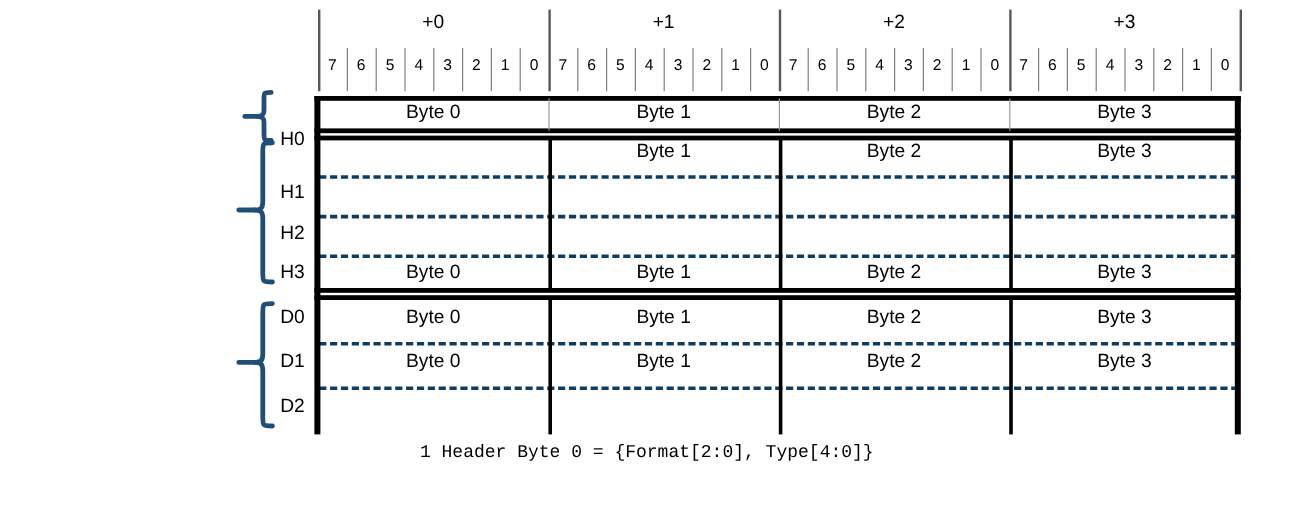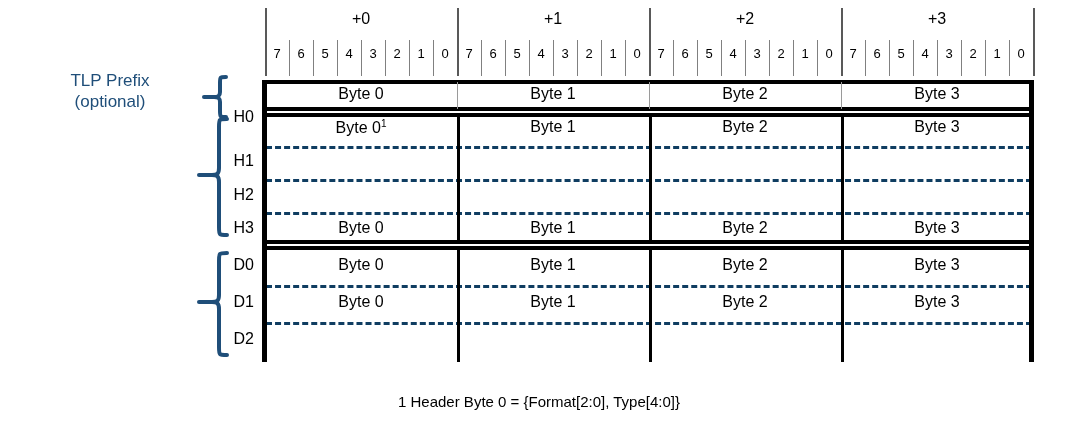--- a/index.html
+++ b/index.html
@@ -83,22 +83,20 @@
     text-align:center;
     width:100%;
     font-family:"Liberation Sans", sans-serif;
   }
 </style>
 </head>
 <body>
 
 <div id="stage">
 
-  <div class="side-label" style="left:30px; top:70px; width:160px;">TLP Prefix
-(optional)</div>
 
 
 
   <svg class="brace" style="left:190px; top:74px;" width="40" height="46" viewBox="0 0 40 46">
     <path d="M36 3 C30 3 30 3 30 9 L30 18 C30 22 28 23 24 23 C28 23 30 24 30 28 L30 37 C30 43 30 43 36 43" fill="none" stroke="#1F4E79" stroke-width="4" stroke-linecap="round" stroke-linejoin="round"></path>
     <path d="M24 23 L14 23" fill="none" stroke="#1F4E79" stroke-width="4" stroke-linecap="round"></path>
   </svg>
 
   <svg class="brace" style="left:185px; top:116px;" width="46" height="122" viewBox="0 0 46 122">
     <path d="M42 3 C34 3 34 3 34 11 L34 52 C34 58 32 59 27 59 C32 59 34 60 34 66 L34 111 C34 119 34 119 42 119" fill="none" stroke="#1F4E79" stroke-width="4" stroke-linecap="round" stroke-linejoin="round"></path>
@@ -210,23 +208,20 @@
   <div class="hbar" style="left:262px; top:240px; width:772px; height:4px;"></div>
 
   <div class="dash" style="left:266px; top:146px; width:766px;"></div>
   <div class="dash" style="left:266px; top:179px; width:766px;"></div>
   <div class="dash" style="left:266px; top:212px; width:766px;"></div>
 
   <div class="vbar" style="left:457px; top:115px; width:3px; height:128px;"></div>
   <div class="vbar" style="left:649px; top:115px; width:3px; height:128px;"></div>
   <div class="vbar" style="left:841px; top:115px; width:3px; height:128px;"></div>
 
-  <div class="cellText" style="left:266px; top:118px; width:190px;">
-    <span>Byte 0</span><sup>1</sup>
-  </div>
   <div class="cellText" style="left:458px; top:118px; width:190px;">Byte 1</div>
   <div class="cellText" style="left:650px; top:118px; width:190px;">Byte 2</div>
   <div class="cellText" style="left:842px; top:118px; width:190px;">Byte 3</div>
 
   <div class="cellText" style="left:266px; top:219px; width:190px;">Byte 0</div>
   <div class="cellText" style="left:458px; top:219px; width:190px;">Byte 1</div>
   <div class="cellText" style="left:650px; top:219px; width:190px;">Byte 2</div>
   <div class="cellText" style="left:842px; top:219px; width:190px;">Byte 3</div>
 
   <div class="hbar" style="left:262px; top:246px; width:772px; height:4px;"></div>
@@ -244,15 +239,15 @@
   <div class="cellText" style="left:842px; top:256px; width:190px;">Byte 3</div>
 
   <div class="cellText" style="left:266px; top:293px; width:190px;">Byte 0</div>
   <div class="cellText" style="left:458px; top:293px; width:190px;">Byte 1</div>
   <div class="cellText" style="left:650px; top:293px; width:190px;">Byte 2</div>
   <div class="cellText" style="left:842px; top:293px; width:190px;">Byte 3</div>
 
   <div class="vbar" style="left:262px; top:80px; width:5px; height:282px;"></div>
   <div class="vbar" style="left:1029px; top:80px; width:5px; height:282px;"></div>
 
-  <div class="footnote" style="left:0; top:393px;">1 Header Byte 0 = {Format[2:0], Type[4:0]}</div>
+  <div class="footnote" style="left:0; top:369px;font-family:Liberation Mono, monospace;">1 Header Byte 0 = {Format[2:0], Type[4:0]}</div>
 
 </div>
 
 </body></html>

